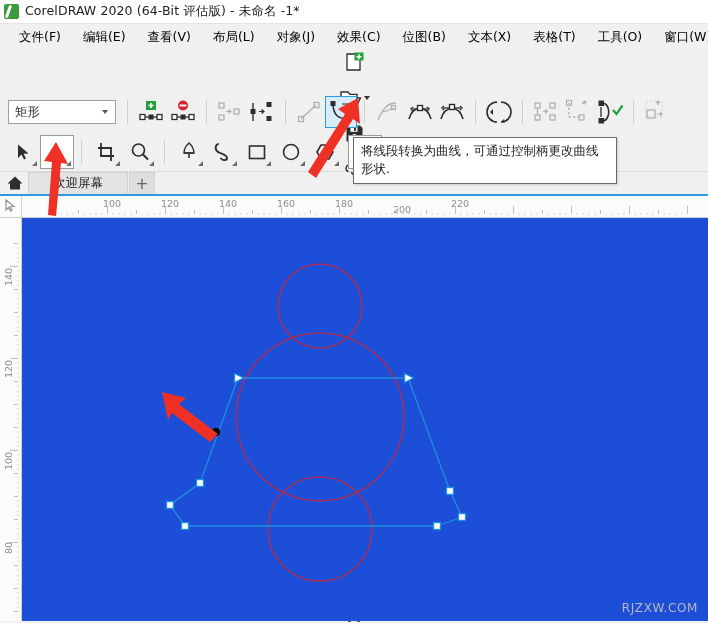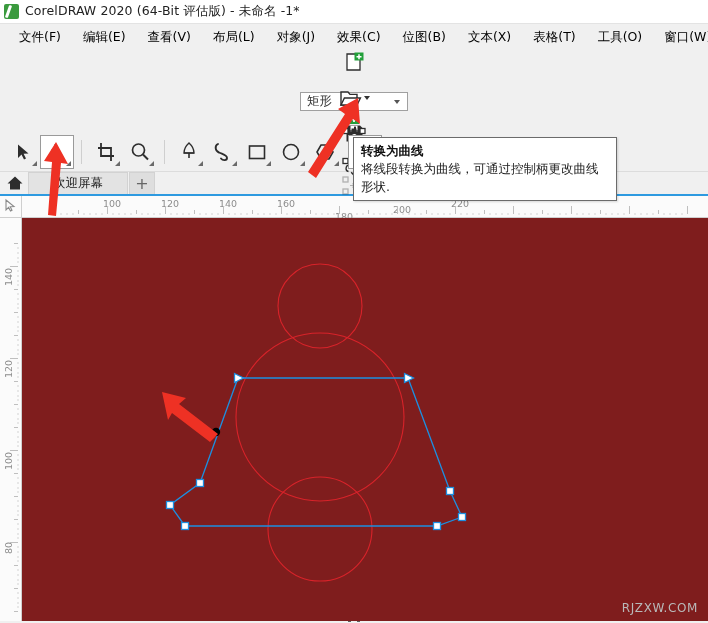--- a/index.html
+++ b/index.html
@@ -64,21 +64,20 @@
   .zoombox .drop{
     width:20px; height:22px; background:#f0f0f0; border-left:1px solid #cfcfcf;
     display:flex; align-items:center; justify-content:center;
   }
   .drop .caret{ border-top-color:#555; }
 
   
   .propbar{
     height:40px; display:flex; align-items:center; background:#f0f0f0;
     padding:0 4px;
-    flex-direction:column;
   }
   .shape-combo{
     width:108px; height:24px; border:1px solid #a0a0a0; background:#fff;
     display:flex; align-items:center; margin-left:4px; margin-right:4px;
   }
   .shape-combo .val{ flex:1; padding-left:6px; font-size:12.5px; color:#333; }
   .shape-combo .drop{ width:22px; display:flex; align-items:center; justify-content:center;}
   .pb-btn{
     width:32px; height:32px; display:flex; align-items:center; justify-content:center;
     position:relative; border:1px solid transparent;
@@ -144,21 +143,21 @@
     border-right:1px solid #cfcfcf; border-bottom:1px solid #cfcfcf; z-index:3;
   }
   .rlabel{ position:absolute; font-size:9.5px; color:#8d8d8d; }
   .vlabel{
     position:absolute; font-size:9.5px; color:#8d8d8d;
     transform-origin: left top; transform: rotate(-90deg);
   }
 
   .canvas{
     position:absolute; left:22px; top:22px; width:686px; height:403px;
-    background:#7f1d1d; overflow:hidden;
+    background:#1d4ed8; overflow:hidden;
   }
   .watermark{
     position:absolute; right:10px; bottom:6px; font-size:12px; color:#b9b9b9;
     letter-spacing:.6px;
   }
 
   
   .arrow{ position:absolute; z-index:50; pointer-events:none; }
 </style>
 </head>
@@ -579,42 +578,41 @@
     <div class="tool">
       <svg width="22" height="22" viewBox="0 0 22 22">
         <rect x="3" y="4" width="16" height="13" fill="none" stroke="#9a9a9a" stroke-width="1.4"></rect>
         <path d="M3 10 h16" stroke="#9a9a9a" stroke-width="1.2"></path>
       </svg>
       <span class="corner" style="border-bottom-color:#9a9a9a;"></span>
     </div>
   </div>
 
   <div class="tooltip">
-    <div class="tt-title">转换为曲线</div>
     <div class="tt-desc">将线段转换为曲线，可通过控制柄更改曲线形状.</div>
   </div>
 
   <div class="tabbar">
     <div class="home-btn">
       <svg width="18" height="16" viewBox="0 0 18 16">
         <path d="M9 1.5 L16.5 8.5 H14 V14.5 H4 V8.5 H1.5 Z" fill="#2d2d2d"></path>
       </svg>
     </div>
     <div class="tab">欢迎屏幕</div>
     <div class="tab-add">+</div>
   </div>
 
   <div class="worksurface">
 
     <div class="hruler">
       <span class="rlabel" style="left:103px; top:2px;">100</span>
       <span class="rlabel" style="left:161px; top:2px;">120</span>
       <span class="rlabel" style="left:219px; top:2px;">140</span>
       <span class="rlabel" style="left:277px; top:2px;">160</span>
-      <span class="rlabel" style="left:335px; top:15px;">180</span>
+      <span class="rlabel" style="left:335px; top:2px;">180</span>
       <span class="rlabel" style="left:393px; top:8px;">200</span>
       <span class="rlabel" style="left:451px; top:2px;">220</span>
       <svg width="708" height="22" style="position:absolute;left:0;top:0;">
         <g stroke="#bfbfbf" stroke-width="1">
           <path d="M49.5 18 v-4 M78.5 18 v-4 M107.5 18 v-8 M136.5 18 v-4 M165.5 18 v-8 M194.5 18 v-4 M223.5 18 v-8 M252.5 18 v-4 M281.5 18 v-8 M310.5 18 v-4 M339.5 18 v-8 M368.5 18 v-4 M397.5 18 v-8 M426.5 18 v-4 M455.5 18 v-8 M484.5 18 v-4 M513.5 18 v-8 M542.5 18 v-4 M571.5 18 v-8 M600.5 18 v-4 M629.5 18 v-8 M658.5 18 v-4 M687.5 18 v-8"></path>
         </g>
         <g fill="#c4c4c4">
           <circle cx="55" cy="18" r=".7"></circle>
             <circle cx="61" cy="18" r=".7"></circle>
             <circle cx="67" cy="18" r=".7"></circle>

